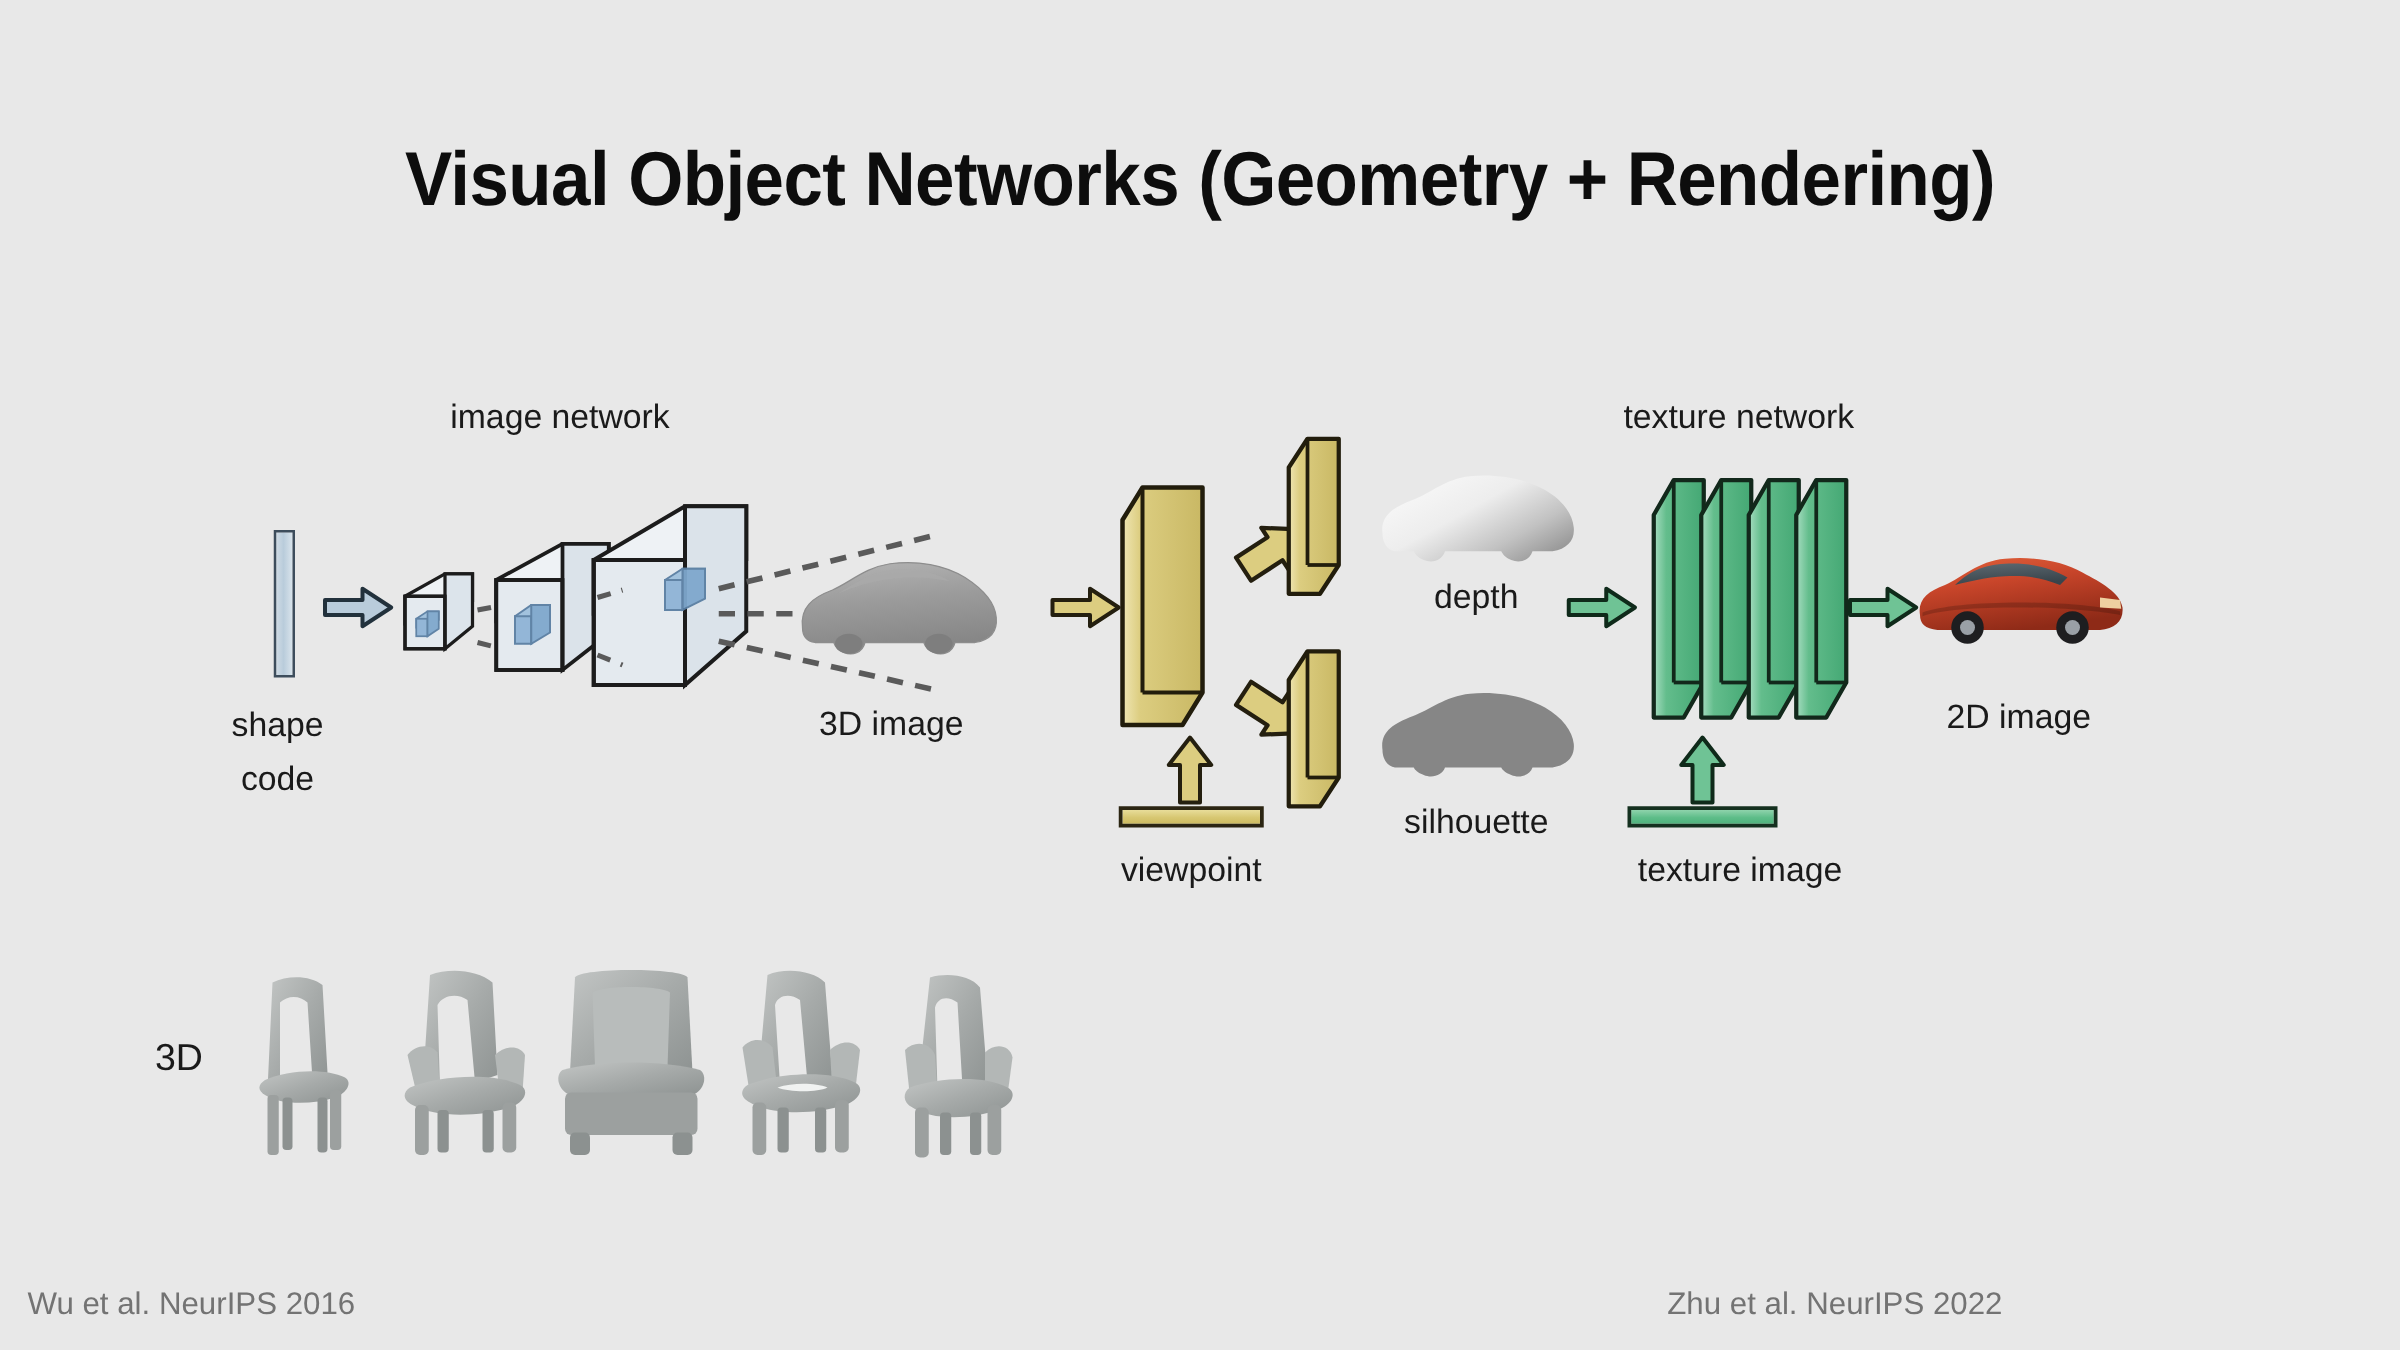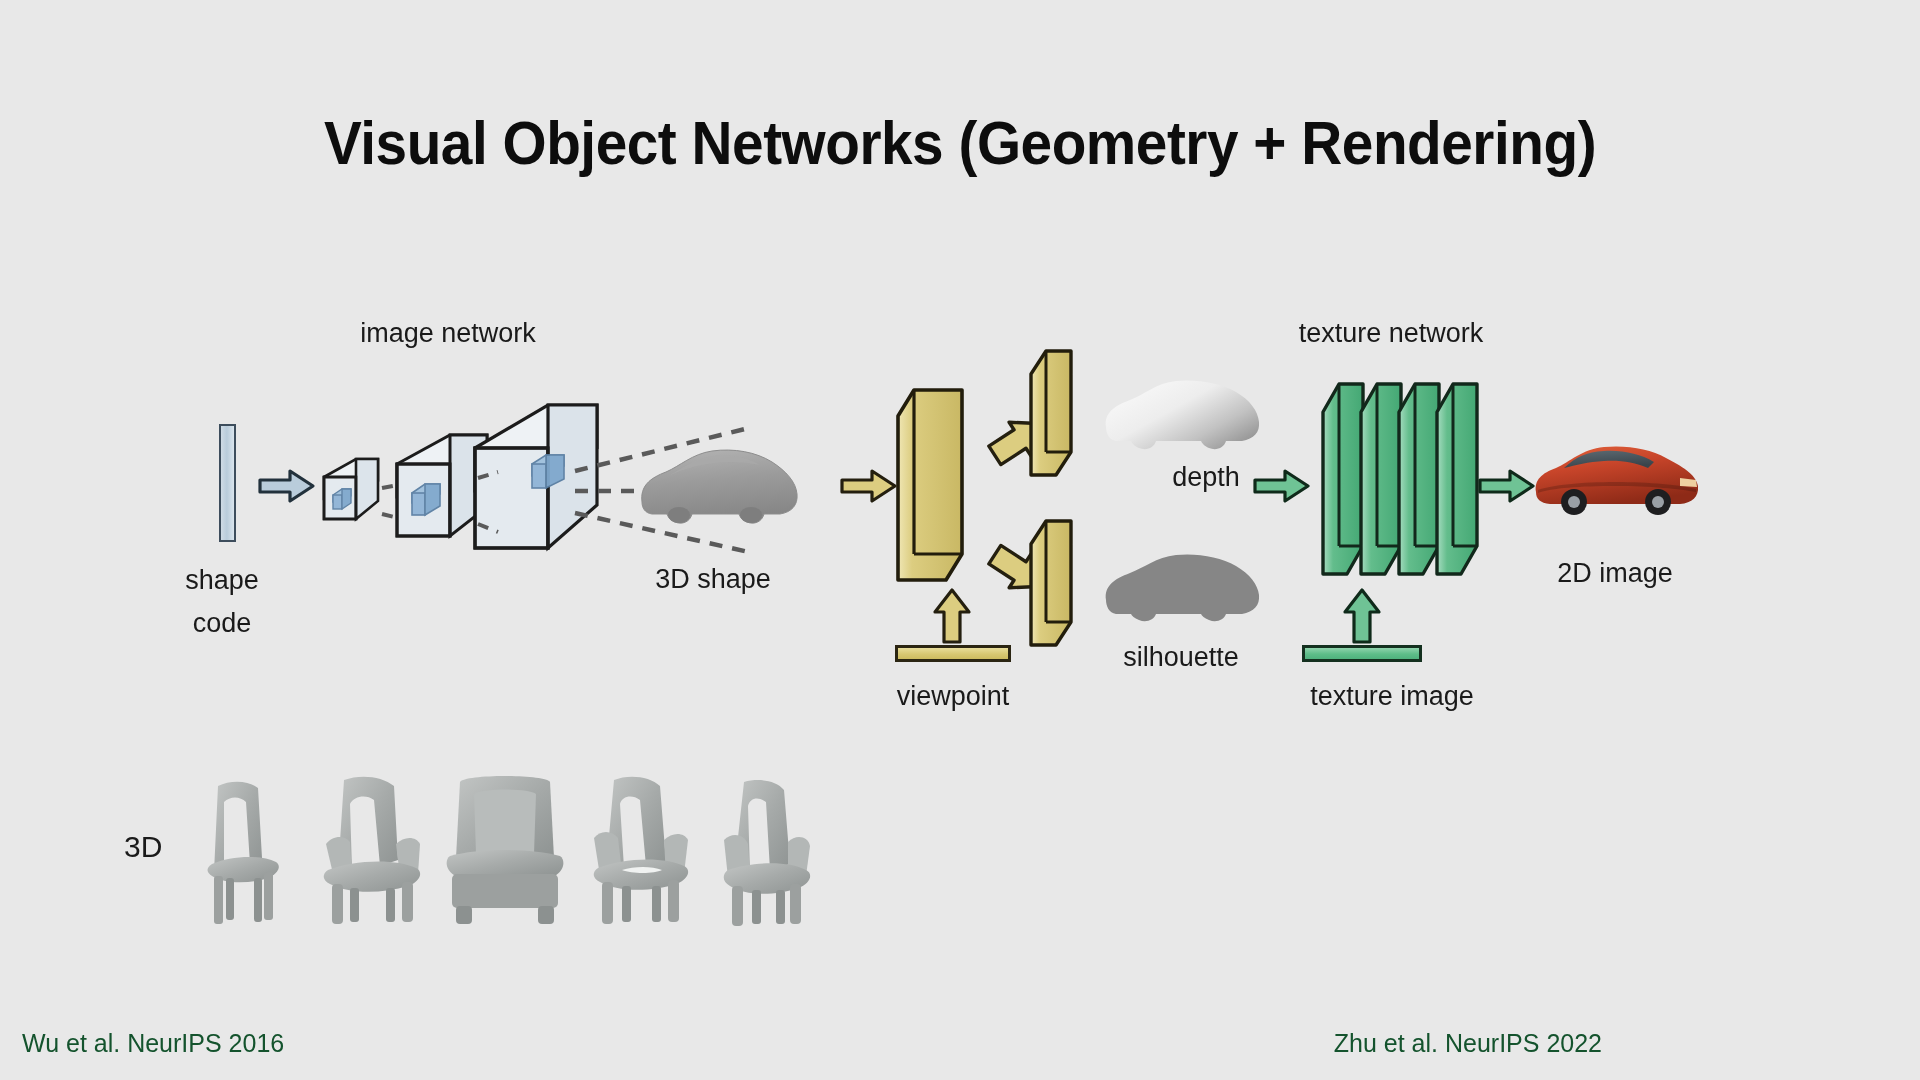--- a/index.html
+++ b/index.html
@@ -91,21 +91,21 @@
     position: absolute; right: 128px; top: 910px;
     font-family: "Liberation Serif", "DejaVu Serif", serif;
     font-size: 56px;
     color: #b9b9b9;
     letter-spacing: 0.5px;
   }
 
   
   .footer {
     position: absolute; bottom: 22px;
-    font-size: 25px; color: #14532d;
+    font-size: 25px; color: #737373;
   }
   #footer-left { left: 22px; }
   #footer-right { right: 22px; }
 
   
   #photo-car { position: absolute; left: 1530px; top: 440px; width: 172px; height: 78px; }
   #photo-car svg { display:block; overflow: visible; }
 </style>
 </head>
 <body style="background: rgb(232, 232, 232);">
@@ -201,21 +201,21 @@
       </defs>
       <path d="M8,60 C6,44 16,36 32,30 C46,24 58,12 78,9 C100,6 122,10 138,20
                C152,29 162,40 163,52 C164,63 158,70 146,72 L130,72
                C128,80 120,83 113,80 C108,78 106,75 105,72 L58,72
                C56,80 48,83 41,80 C36,78 34,75 33,72 L18,72 C11,71 8,66 8,60 Z" fill="url(#gcar)" stroke="#8d8d8d" stroke-width="1"></path>
       <path d="M36,33 C50,25 62,16 80,14 C98,12 114,16 126,23 C112,20 96,19 80,21 C62,23 48,28 36,33 Z" fill="#aaaaaa" opacity="0.75"></path>
       <ellipse cx="45" cy="73" rx="11" ry="8" fill="#7e7e7e"></ellipse>
       <ellipse cx="117" cy="73" rx="11" ry="8" fill="#7e7e7e"></ellipse>
     </svg>
   </div>
-  <div class="dlabel ctr" style="left:713px; top:562px;">3D shape</div>
+  <div class="dlabel ctr" style="left:713px; top:562px;">3D image</div>
 
   <div class="arrow" style="left:840px; top:468px;">
     <svg width="58" height="36" viewBox="0 0 58 36">
       <path d="M2 12 L32 12 L32 3 L55 18 L32 33 L32 24 L2 24 Z" fill="#dccd80" stroke="#241f0f" stroke-width="3.2" stroke-linejoin="round"></path>
     </svg>
   </div>
 
   <div class="plane" style="left:894px; top:386px;">
     <svg width="72" height="200" viewBox="0 0 72 200">
       <defs>
@@ -280,21 +280,21 @@
           <stop offset="72%" stop-color="#c2c2c2"></stop>
           <stop offset="100%" stop-color="#8c8c8c"></stop>
         </linearGradient>
       </defs>
       <path d="M6,52 C4,38 14,31 30,25 C44,20 56,8 76,6 C98,4 120,8 136,17
                C150,25 158,36 159,47 C160,57 154,64 142,66 L126,66
                C124,73 116,76 109,73 C104,71 102,68 101,66 L56,66
                C54,73 46,76 39,73 C34,71 32,68 31,66 L16,66 C9,65 6,58 6,52 Z" fill="url(#gdepth)"></path>
     </svg>
   </div>
-  <div class="dlabel ctr" style="left:1206px; top:460px;text-align:right;">depth</div>
+  <div class="dlabel ctr" style="left:1181px; top:460px;text-align:right;">depth</div>
 
   <div class="mesh" style="left:1100px; top:550px;">
     <svg width="162" height="76" viewBox="0 0 162 76">
       <path d="M6,50 C4,36 14,29 30,23 C44,18 56,7 76,5 C98,3 120,7 136,16
                C150,24 158,35 159,45 C160,55 154,62 142,64 L126,64
                C124,70 116,73 109,70 C104,68 102,66 101,64 L56,64
                C54,70 46,73 39,70 C34,68 32,66 31,64 L16,64 C9,63 6,56 6,50 Z" fill="#868686"></path>
     </svg>
   </div>
   <div class="dlabel ctr" style="left:1181px; top:640px;">silhouette</div>

